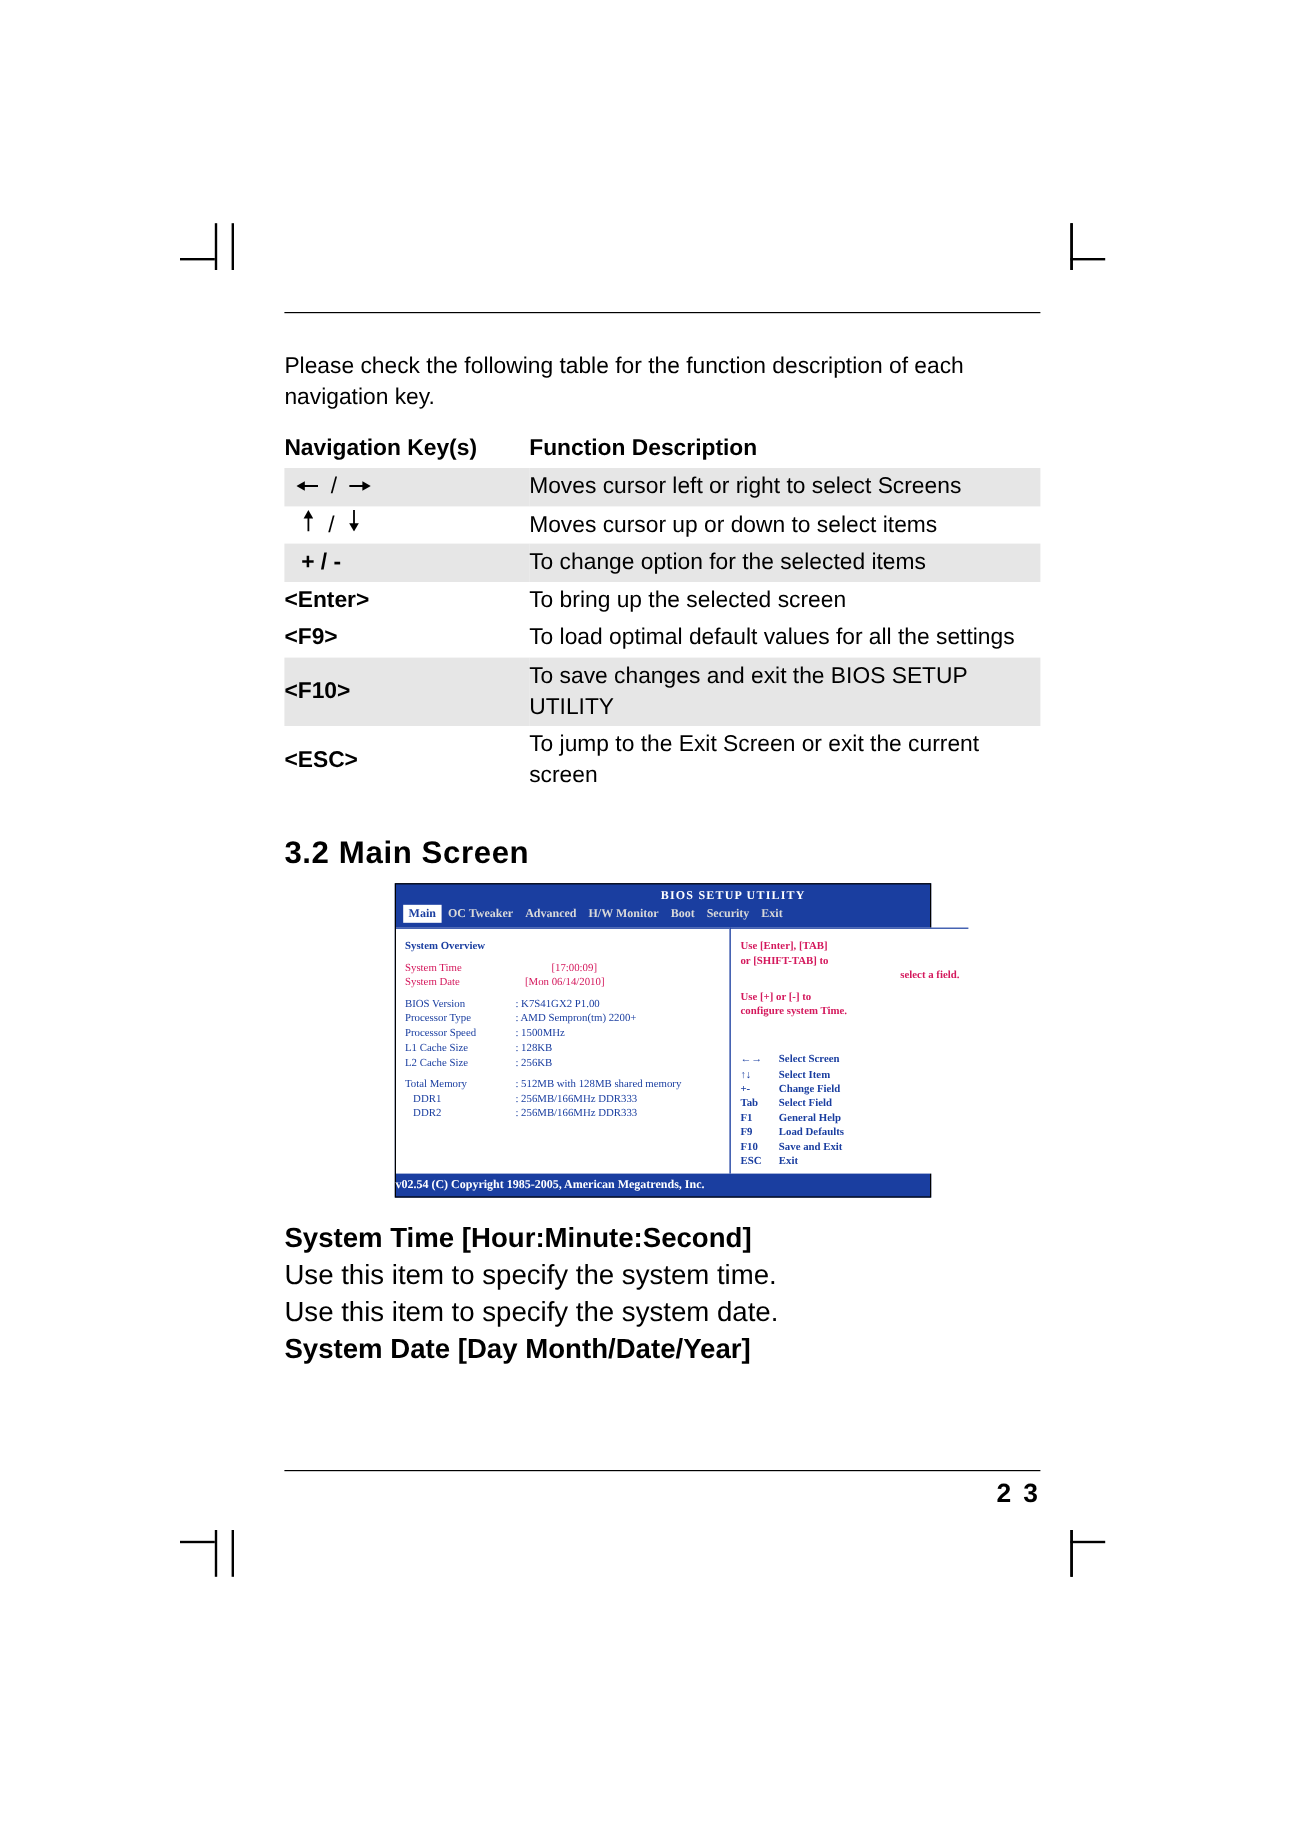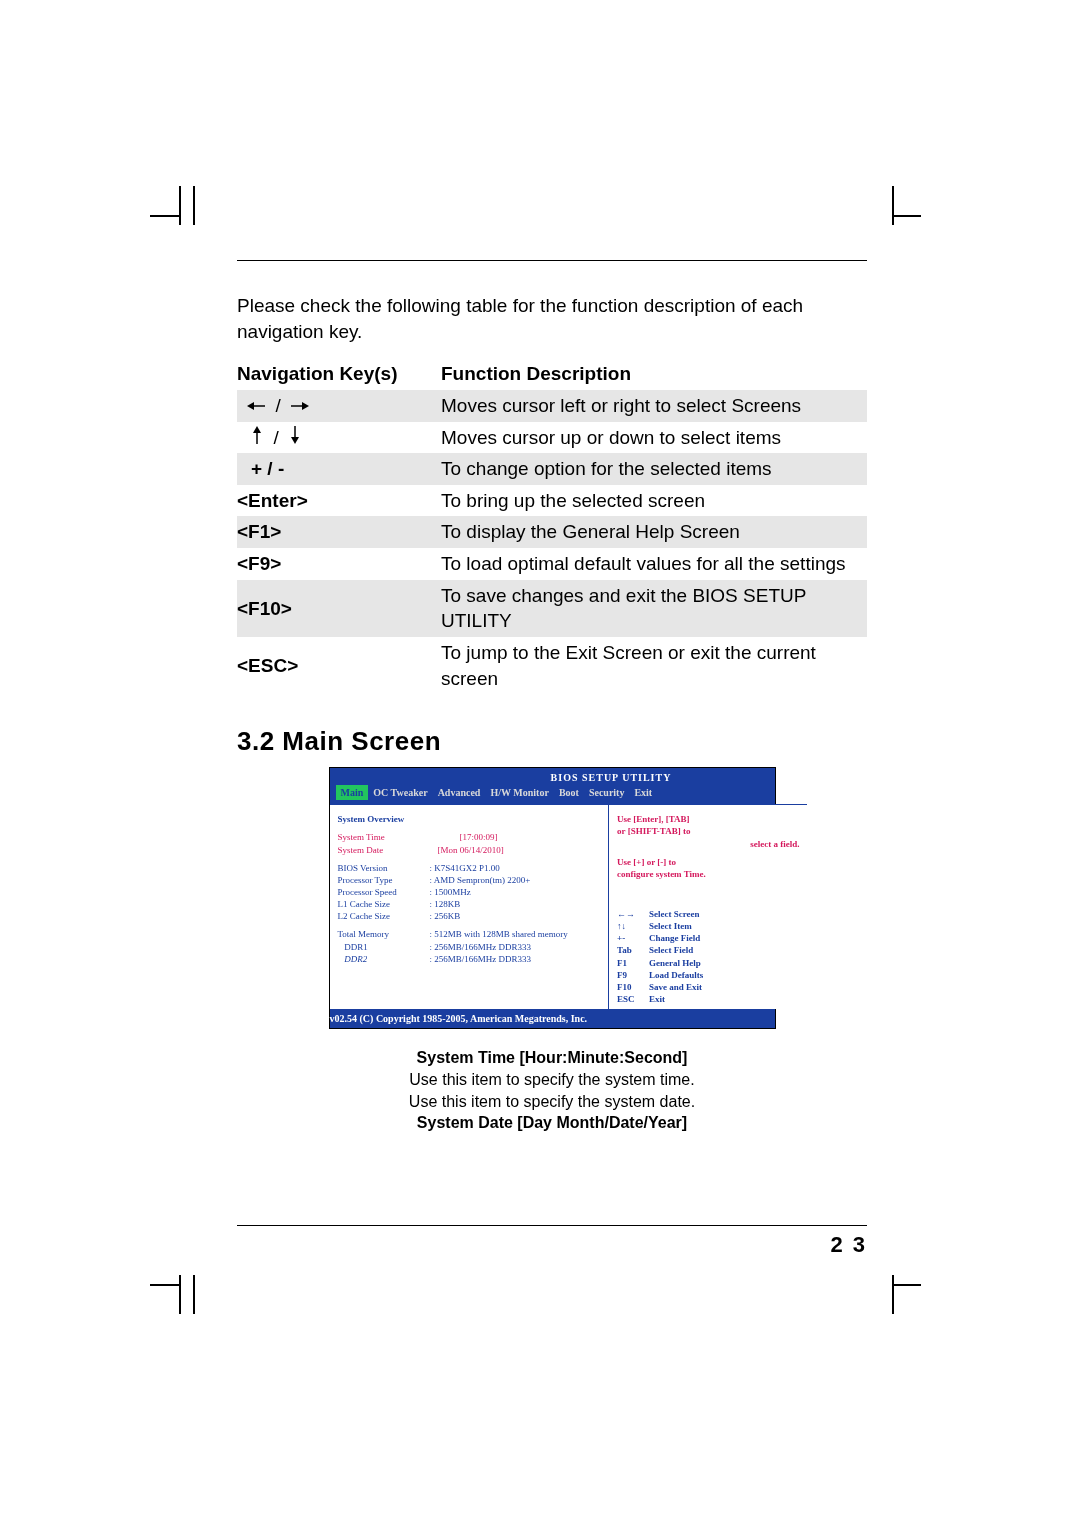--- a/index.html
+++ b/index.html
@@ -16,33 +16,33 @@
   table.nav td.k{width:190px;font-weight:bold;}
   table.nav td.k.sym{font-weight:normal;}
   table.nav tr.odd td{background:#e6e6e6;}
   .footerhr{position:absolute;left:237px;top:1217px;width:630px;border:none;border-top:1.5px solid #000;}
   .pgnum{position:absolute;right:213px;top:1232px;font-size:22px;letter-spacing:2px;font-family:"Trebuchet MS",Verdana,sans-serif;font-weight:bold;}
   
   .bios{width:445px;background:#1a3ea0;color:#fff;font-family:"Times New Roman",serif;font-size:10px;margin:0 auto 18px auto;border:1px solid #000;}
   .bios .title{text-align:center;padding:4px 0 2px 118px;font-weight:bold;letter-spacing:1px;}
   .bios .tabs{display:flex;flex-wrap:nowrap;padding:0 6px 4px 6px;}
   .bios .tabs span{padding:2px 5px;color:#d9d9d9;font-weight:bold;}
-  .bios .tabs span.sel{background:#22c55e;color:#1a3ea0;text-align:right;}
+  .bios .tabs span.sel{background:#ffffff;color:#1a3ea0;text-align:right;}
   .bios .inner{display:flex;height:205px;}
   .bios .pane{background:#fff;color:#1a3ea0;padding:8px 8px;font-size:9px;line-height:1.35;}
   .bios .left{flex:0 0 59%;border-top:1px solid #1a3ea0;}
   .bios .right{flex:0 0 41%;border-left:1px solid #1a3ea0;border-top:1px solid #1a3ea0;}
   .bios .ftr{text-align:left;padding:4px 0 4px 0;font-weight:bold;color:#fff;}
   .bios .pane .heading{color:#1a3ea0;font-weight:bold;margin-bottom:6px;}
   .bios .hot{color:#d4185c;}
   .bios .row{display:flex;}
   .bios .row .lbl{flex:0 0 92px;}
   .bios .help-row{display:flex;color:#1a3ea0;font-weight:bold;}
   .bios .help-row .kk{flex:0 0 32px;}
-  .kv{font-size:16px;line-height:1.35;margin:0;text-align:center;}
+  .kv{font-size:23px;line-height:1.35;margin:0;}
   .kv.bold{font-weight:bold;}
 </style>
 </head>
 <body>
 
 <div class="page">
 
   <div class="crop" style="left:179px;top:186px;width:14px;height:39px;border-bottom:none;border-right:none;border-top:none;border-left:2px solid #000;"></div>
   <div class="crop" style="left:150px;top:215px;width:29px;height:14px;border:none;border-top:2px solid #000;"></div>
   <div class="crop" style="left:193px;top:186px;width:14px;height:39px;border:none;border-left:2px solid #000;"></div>
@@ -98,24 +98,20 @@
         </td>
         <td>Moves cursor up or down to select items</td>
       </tr>
       <tr class="odd">
         <td class="k" style="padding-left:14px;">+ / -</td>
         <td>To change option for the selected items</td>
       </tr>
       <tr>
         <td class="k">&lt;Enter&gt;</td>
         <td>To bring up the selected screen</td>
-      </tr>
-      <tr class="odd">
-        <td class="k">&lt;F1&gt;</td>
-        <td>To display the General Help Screen</td>
       </tr>
       <tr>
         <td class="k">&lt;F9&gt;</td>
         <td>To load optimal default values for all the settings</td>
       </tr>
       <tr class="odd">
         <td class="k">&lt;F10&gt;</td>
         <td>To save changes and exit the BIOS SETUP UTILITY</td>
       </tr>
       <tr>
@@ -175,21 +171,21 @@
           <div style="height:6px;"></div>
           <div class="row">
               <span class="lbl">Total Memory</span>
               <span>: 512MB with 128MB shared memory</span>
             </div>
           <div class="row">
               <span class="lbl" style="white-space:pre;">   DDR1</span>
               <span>: 256MB/166MHz DDR333</span>
             </div>
           <div class="row">
-              <span class="lbl" style="white-space:pre;font-style:italic;">   DDR2</span>
+              <span class="lbl" style="white-space:pre;">   DDR2</span>
               <span>: 256MB/166MHz DDR333</span>
             </div>
         </div>
         <div class="pane right">
           <div class="hot" style="font-weight:bold;">Use [Enter], [TAB]</div>
           <div class="hot" style="font-weight:bold;">or [SHIFT-TAB] to</div>
           <div class="hot" style="font-weight:bold;text-align:right;">select a field.</div>
           <div style="height:6px;"></div>
           <div class="hot" style="font-weight:bold;">Use [+] or [-] to</div>
           <div class="hot" style="font-weight:bold;">configure system Time.</div>

